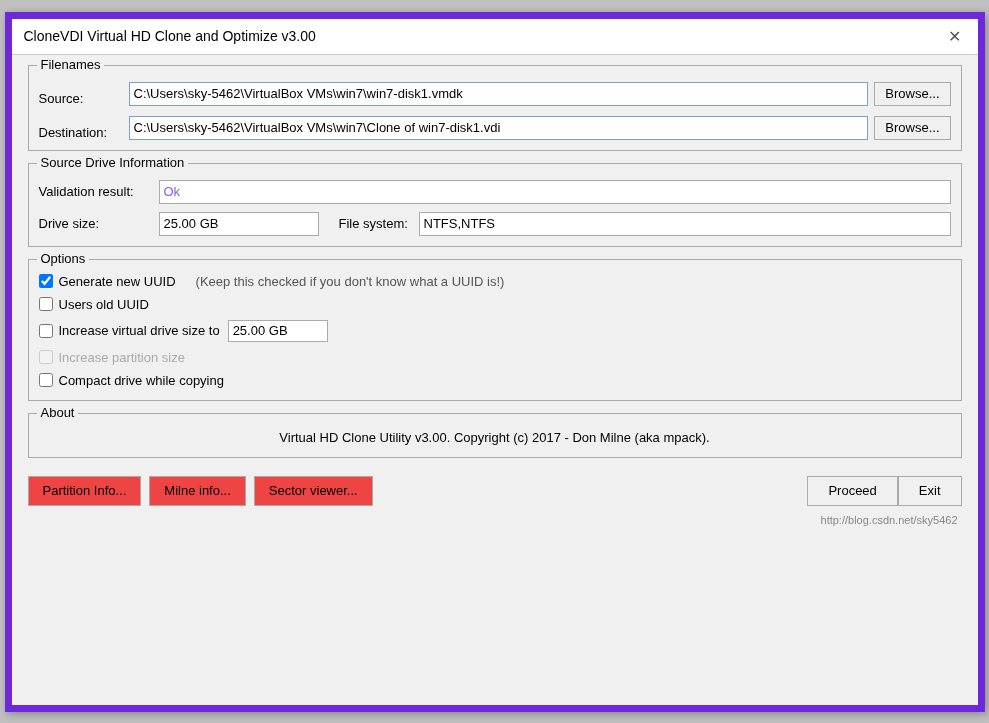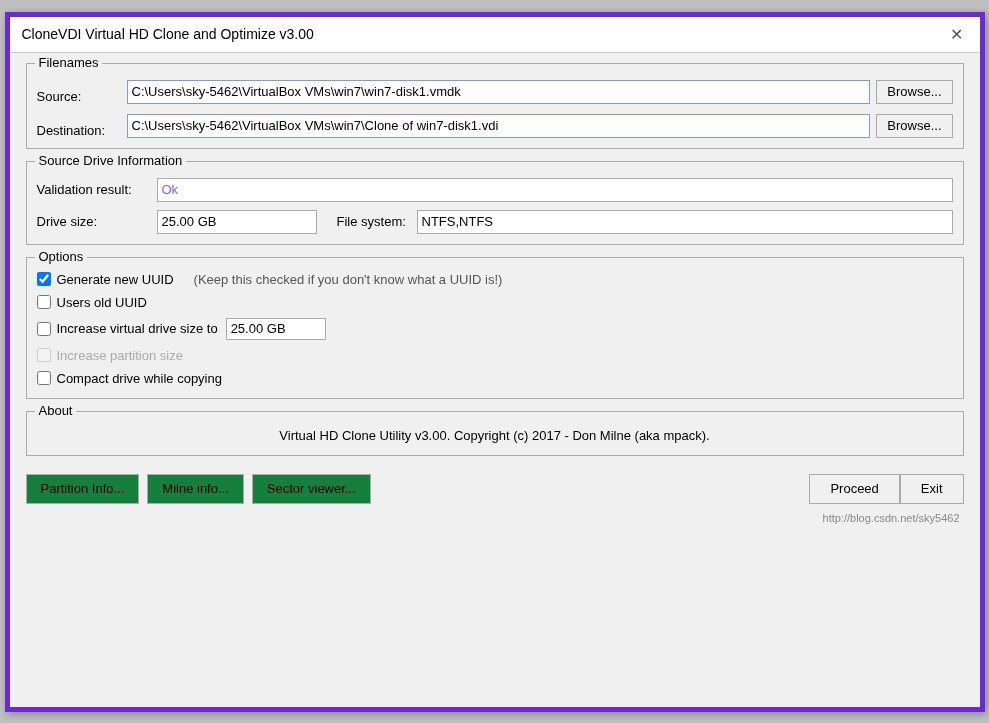--- a/index.html
+++ b/index.html
@@ -15,21 +15,21 @@
       display: flex;
       justify-content: center;
       align-items: center;
       width: 989px;
       height: 723px;
       overflow: hidden;
     }
 
     .window {
       background: #f0f0f0;
-      border: 5px solid #6d28d9;
+      border: 7px solid #6d28d9;
       width: 980px;
       min-height: 700px;
       box-shadow: 2px 2px 8px rgba(0,0,0,0.3);
     }
 
     .title-bar {
       background: #fff;
       border-bottom: 1px solid #ccc;
       padding: 8px 12px;
       display: flex;
@@ -230,21 +230,21 @@
     
     .bottom-bar {
       display: flex;
       align-items: center;
       padding: 4px 0 6px 0;
     }
 
     .bottom-btn {
       height: 30px;
       padding: 0 14px;
-      background: #15803d;
+      background: #ef4444;
       border: 1px solid #aaa;
       cursor: pointer;
       font-size: 13px;
       margin-right: 8px;
     }
 
     .spacer {
       flex: 1;
     }
 

